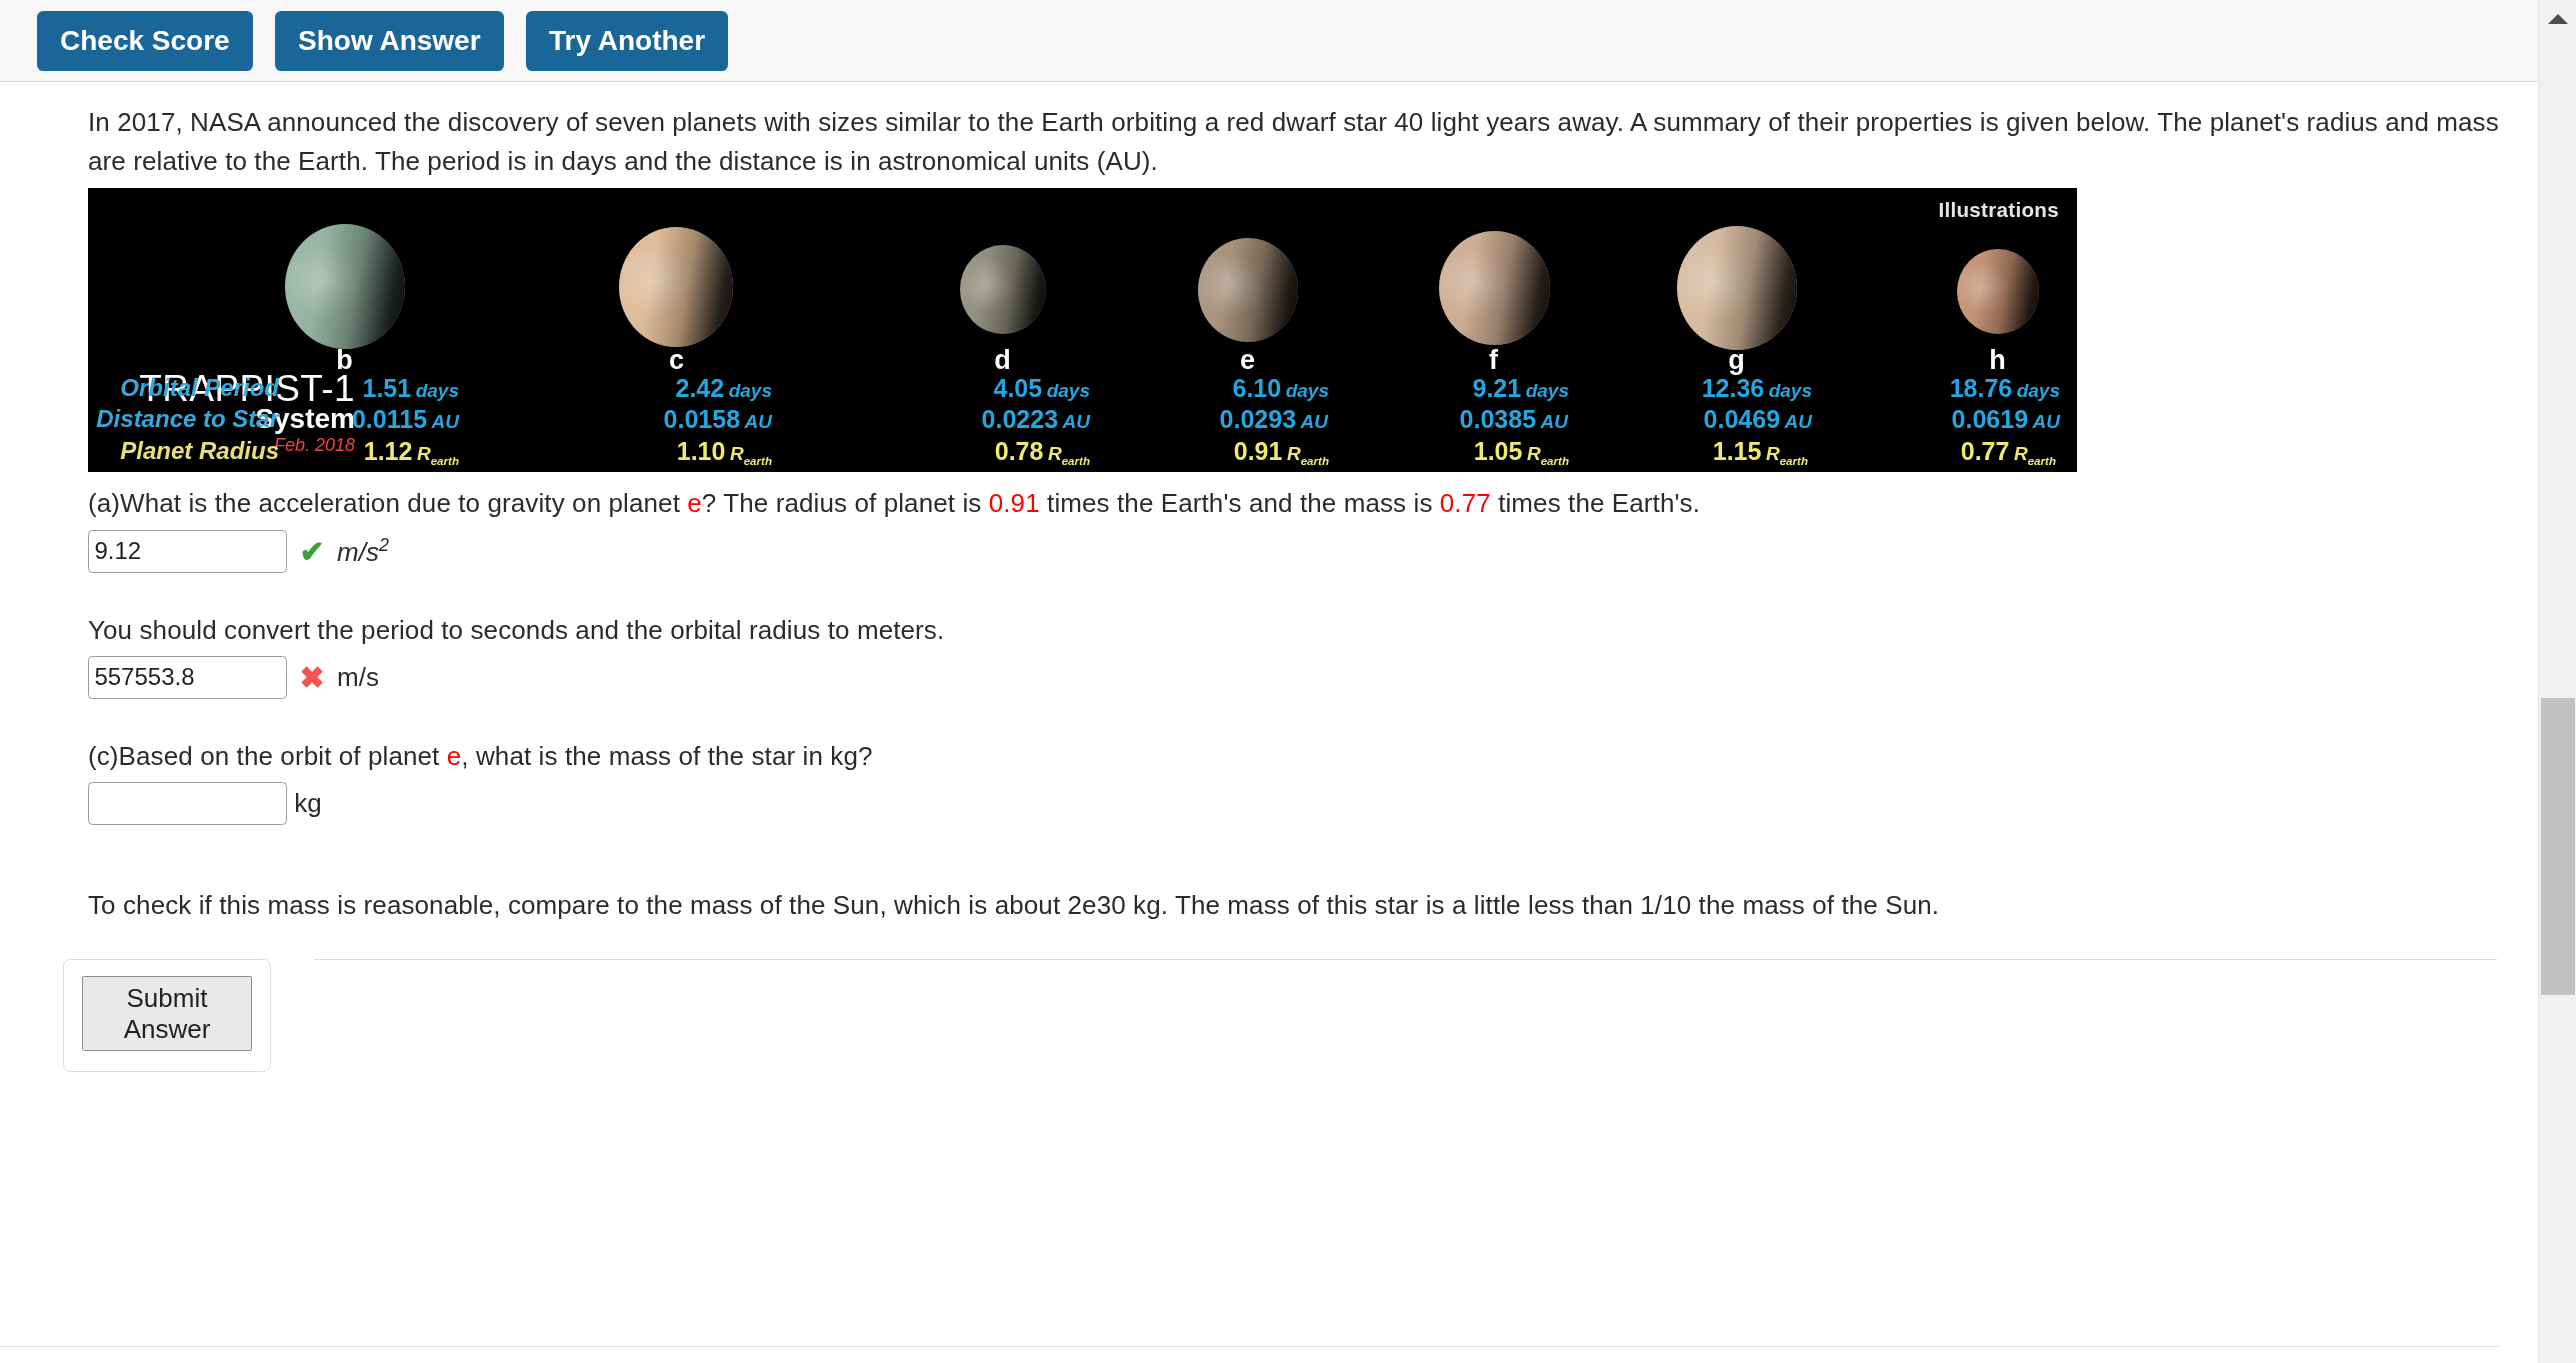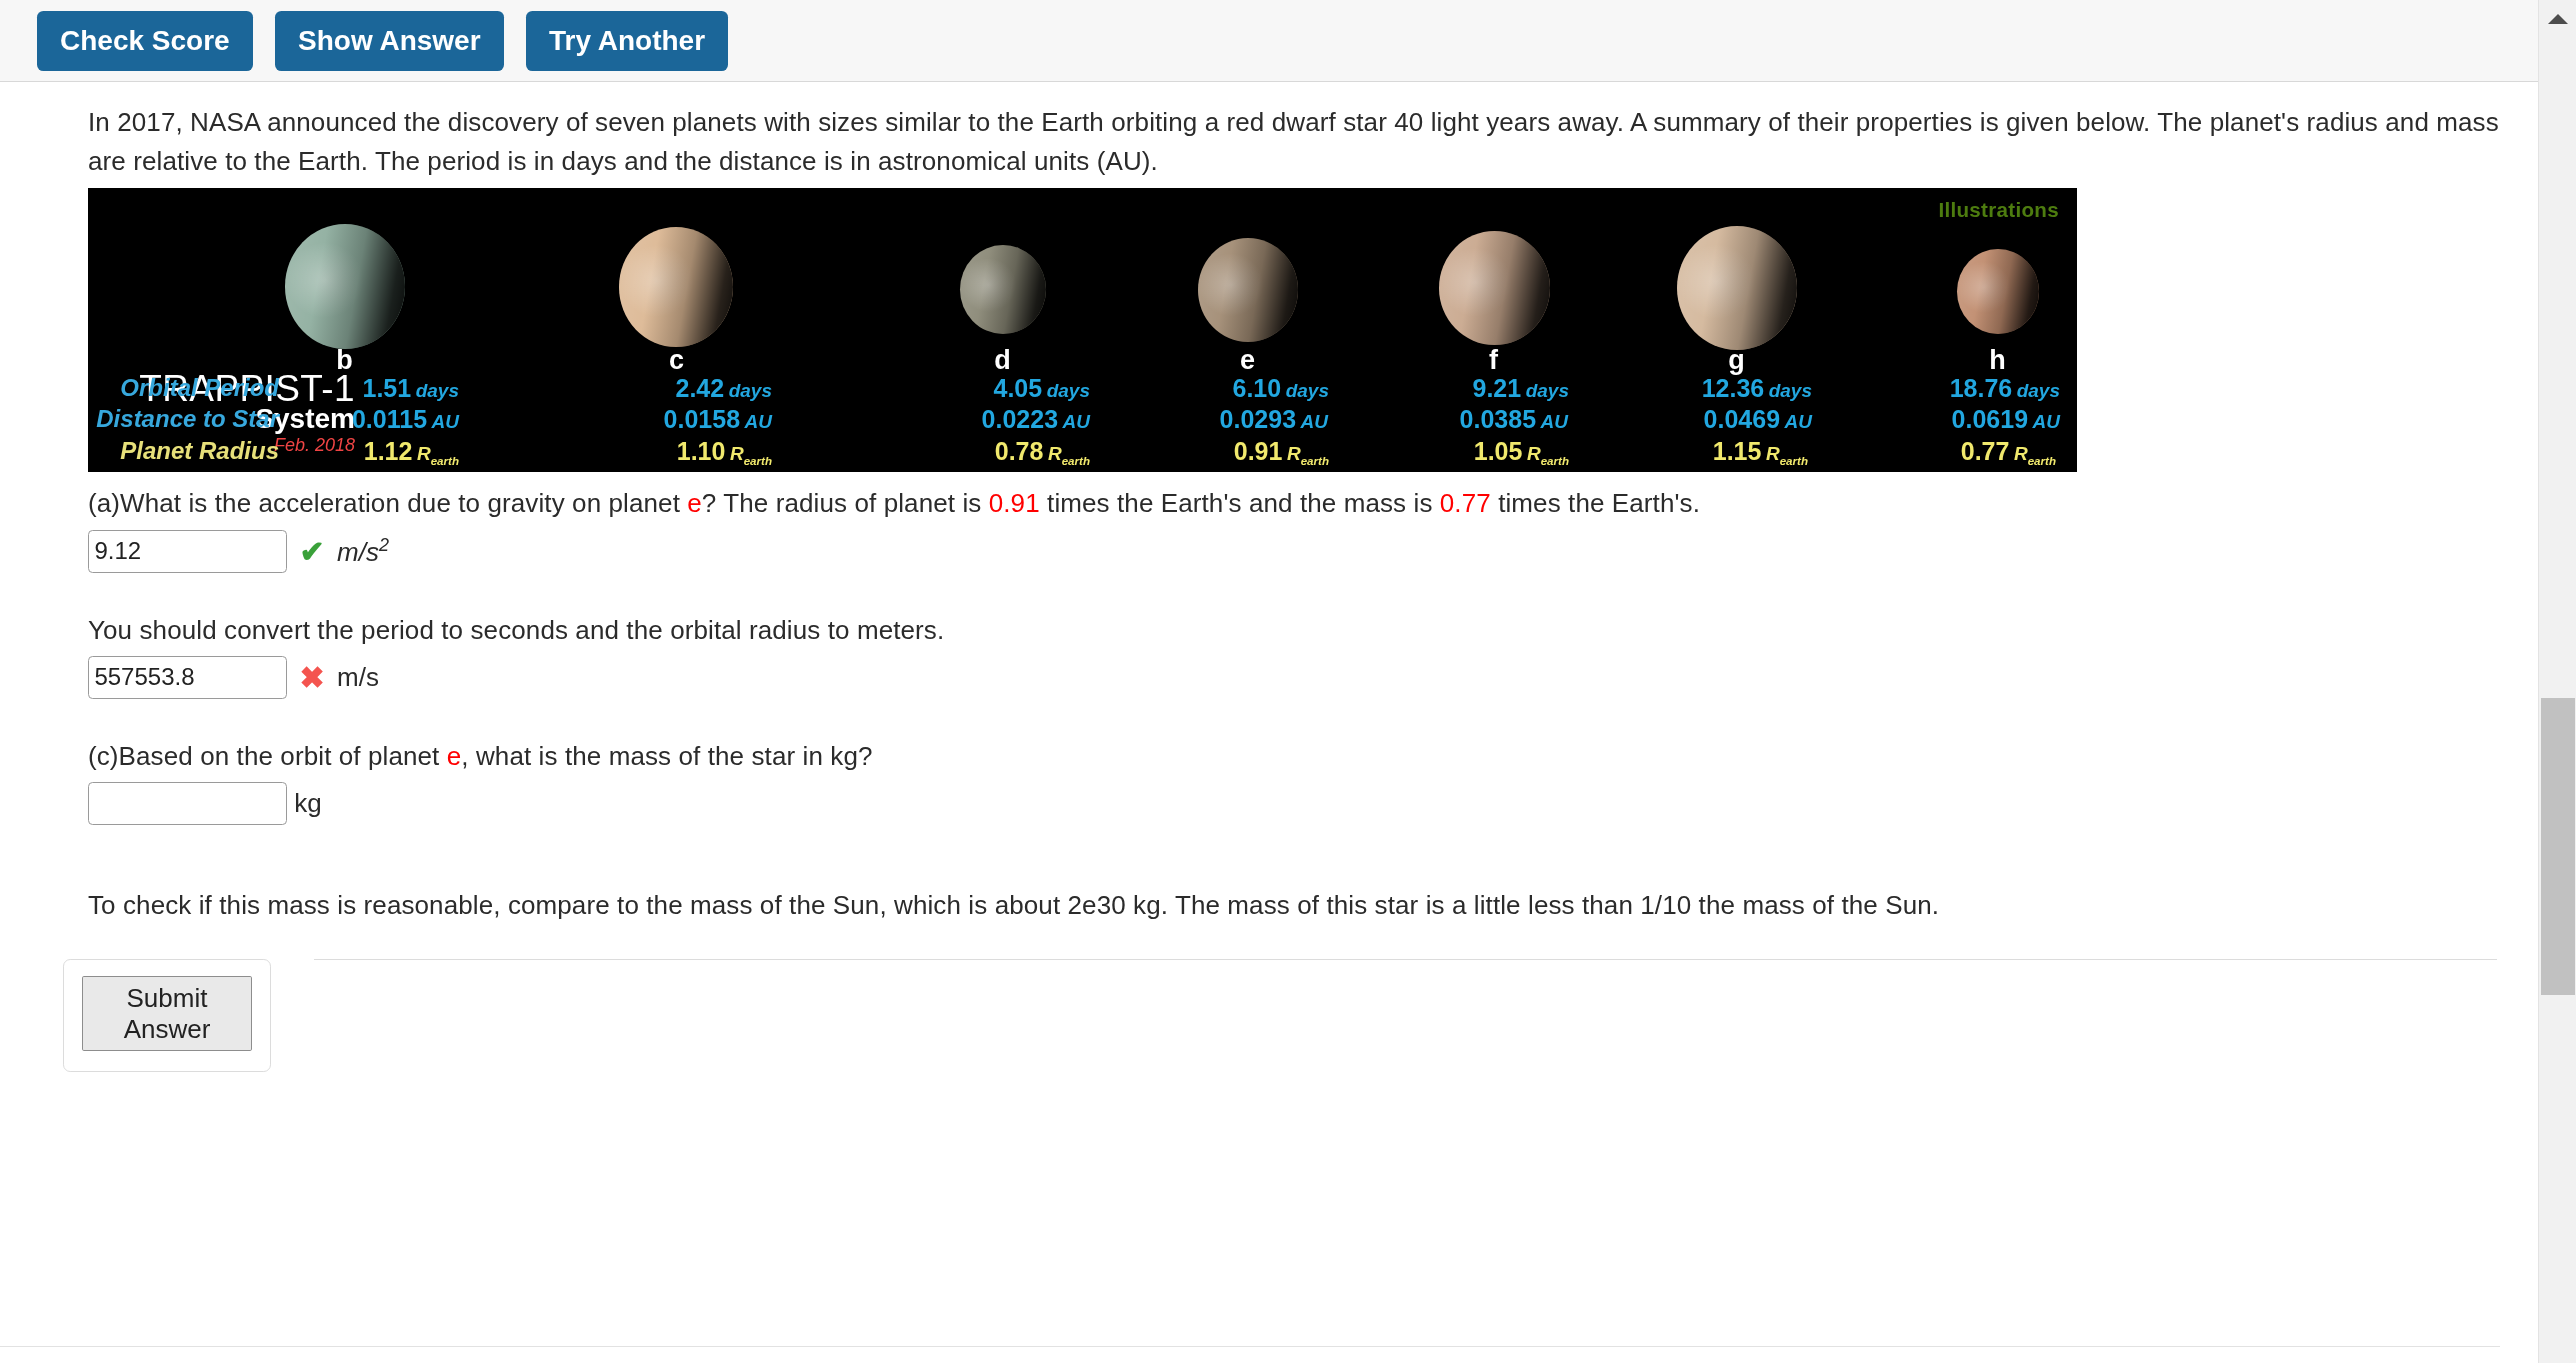--- a/index.html
+++ b/index.html
@@ -74,21 +74,21 @@
     position: relative;
     margin: 7.2px 0 0 88px;
     width: 1989px;
     height: 284px;
     background: #000000;
     overflow: hidden;
   }
   .illus-tag {
     position: absolute;
     right: 18px; top: 9.8px;
-    color: #4d7c0f;
+    color: #e5e5e5;
     font-size: 20.6px;
     font-weight: bold;
     letter-spacing: 0.3px;
     text-align: right;
   }
   .fig-title {
     position: absolute;
     left: 48px; top: 186px;
     width: 219px;
     text-align: right;

